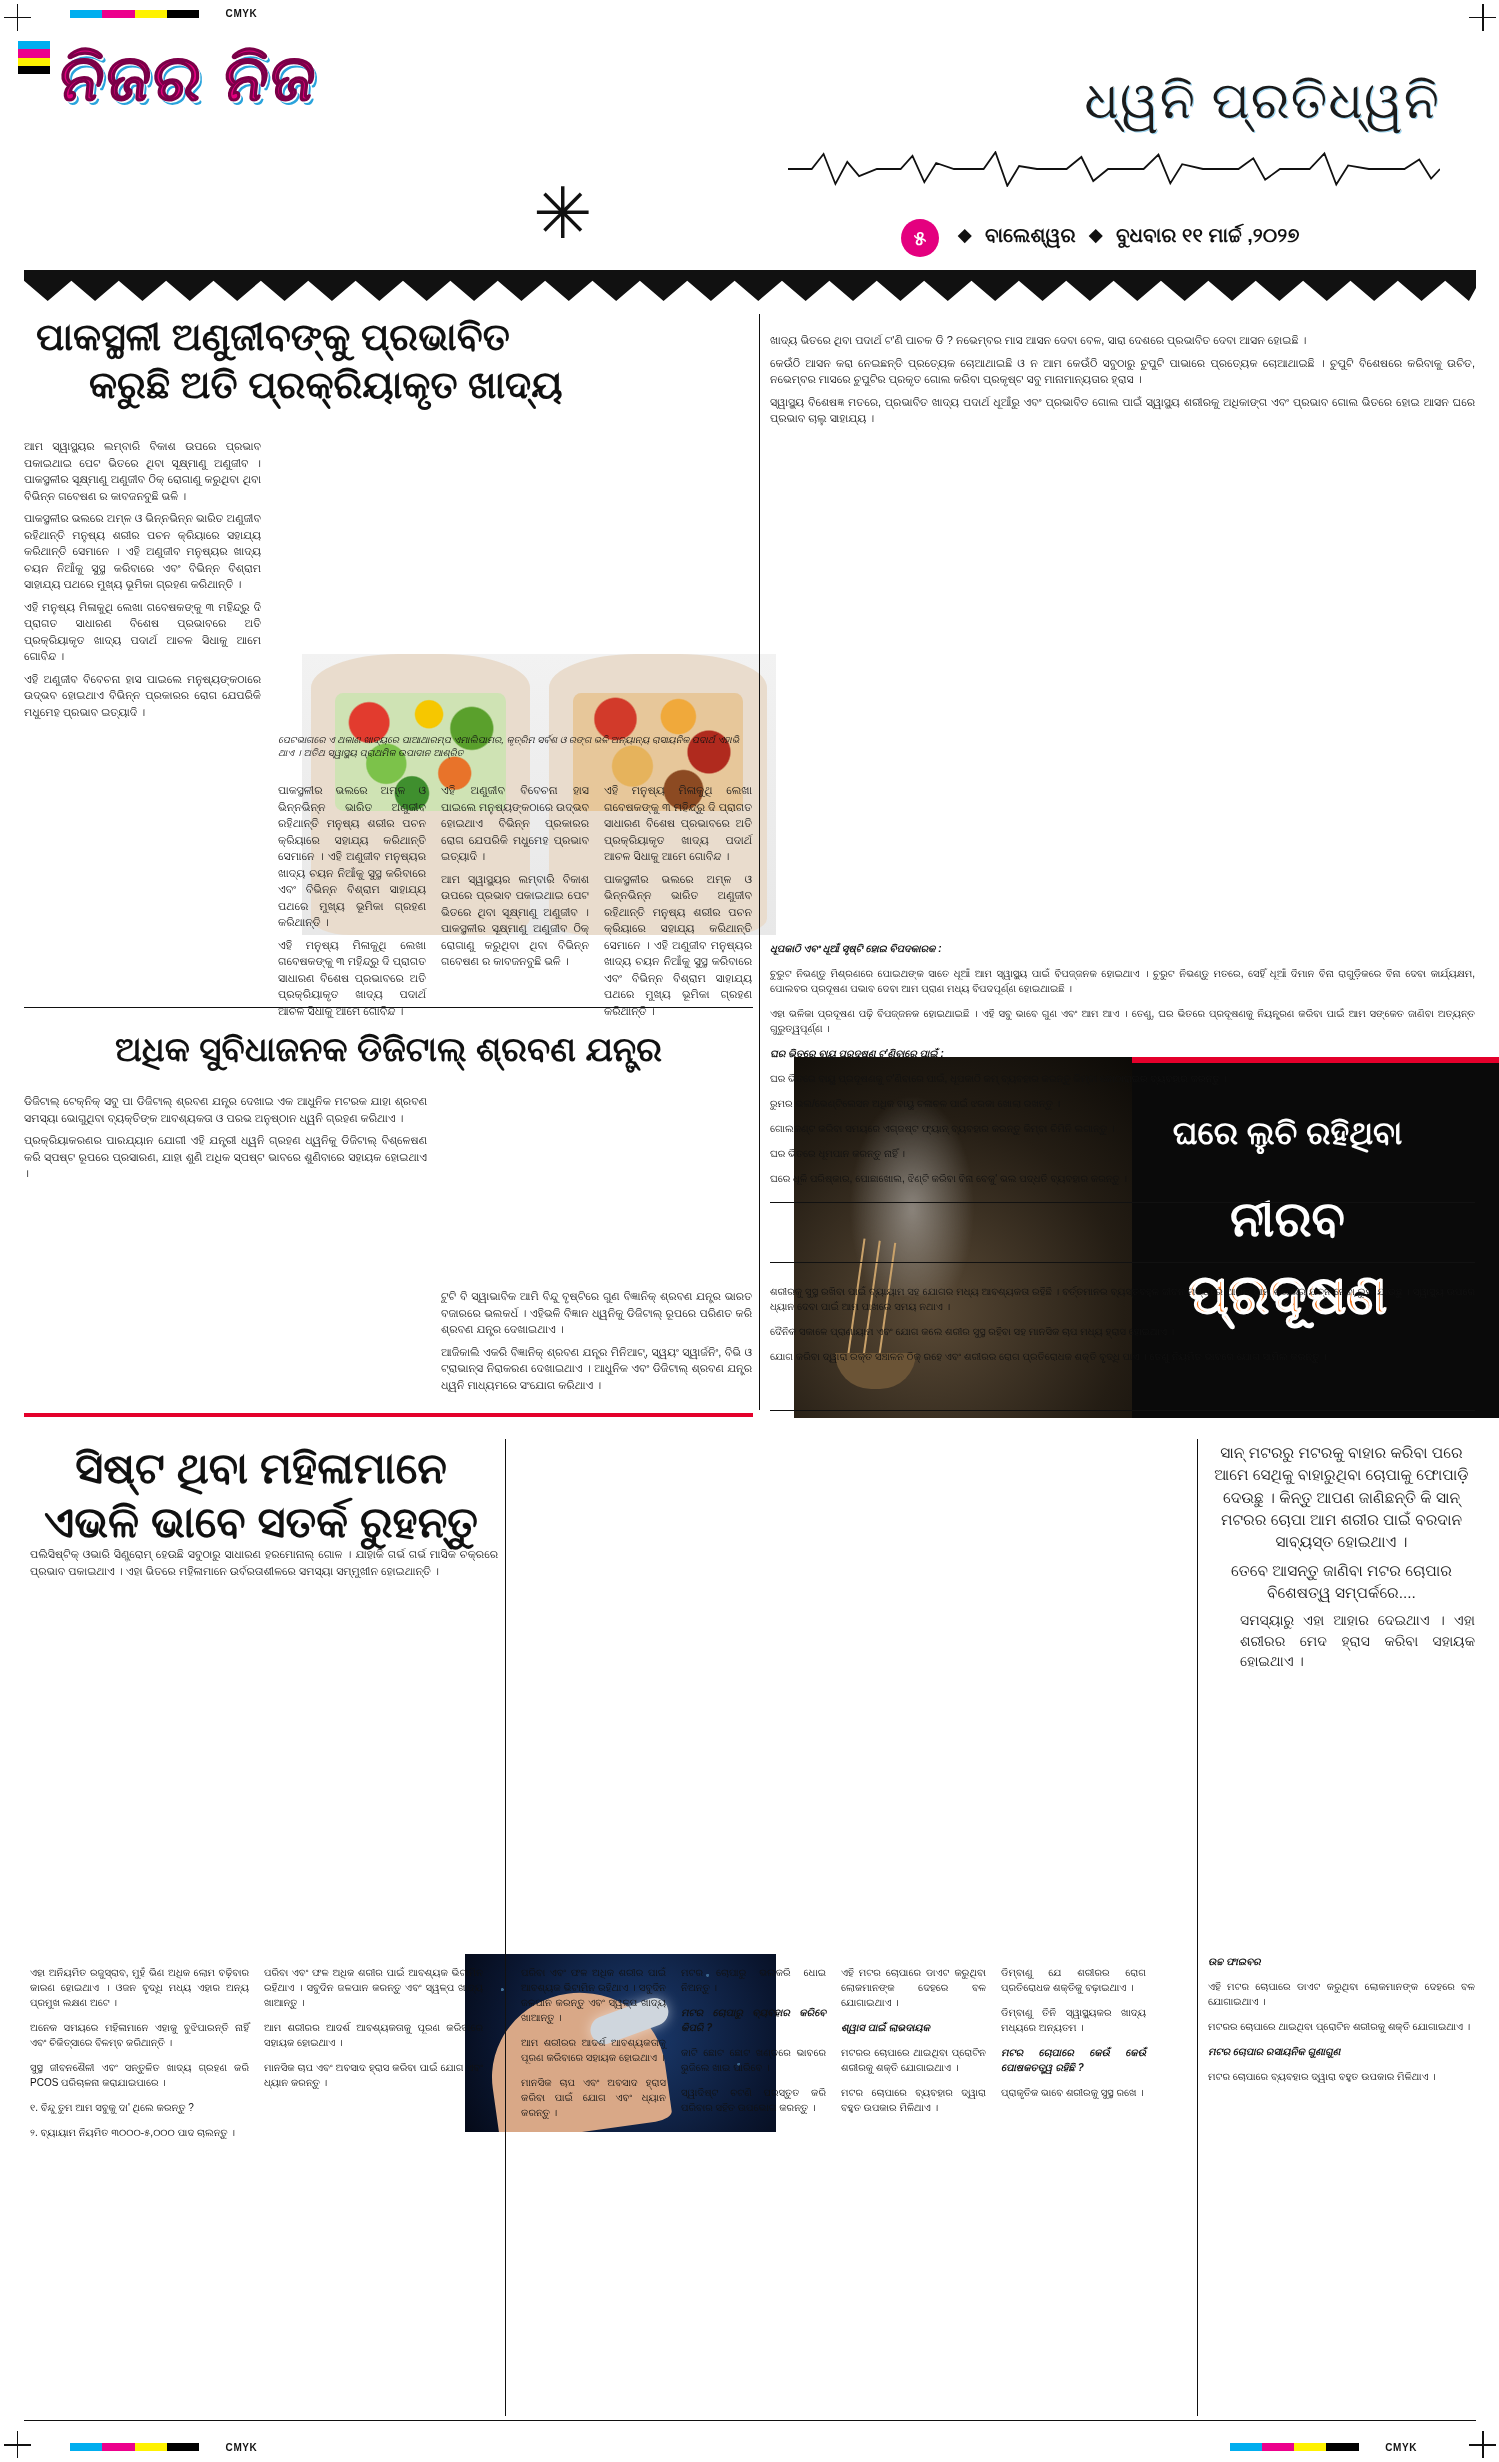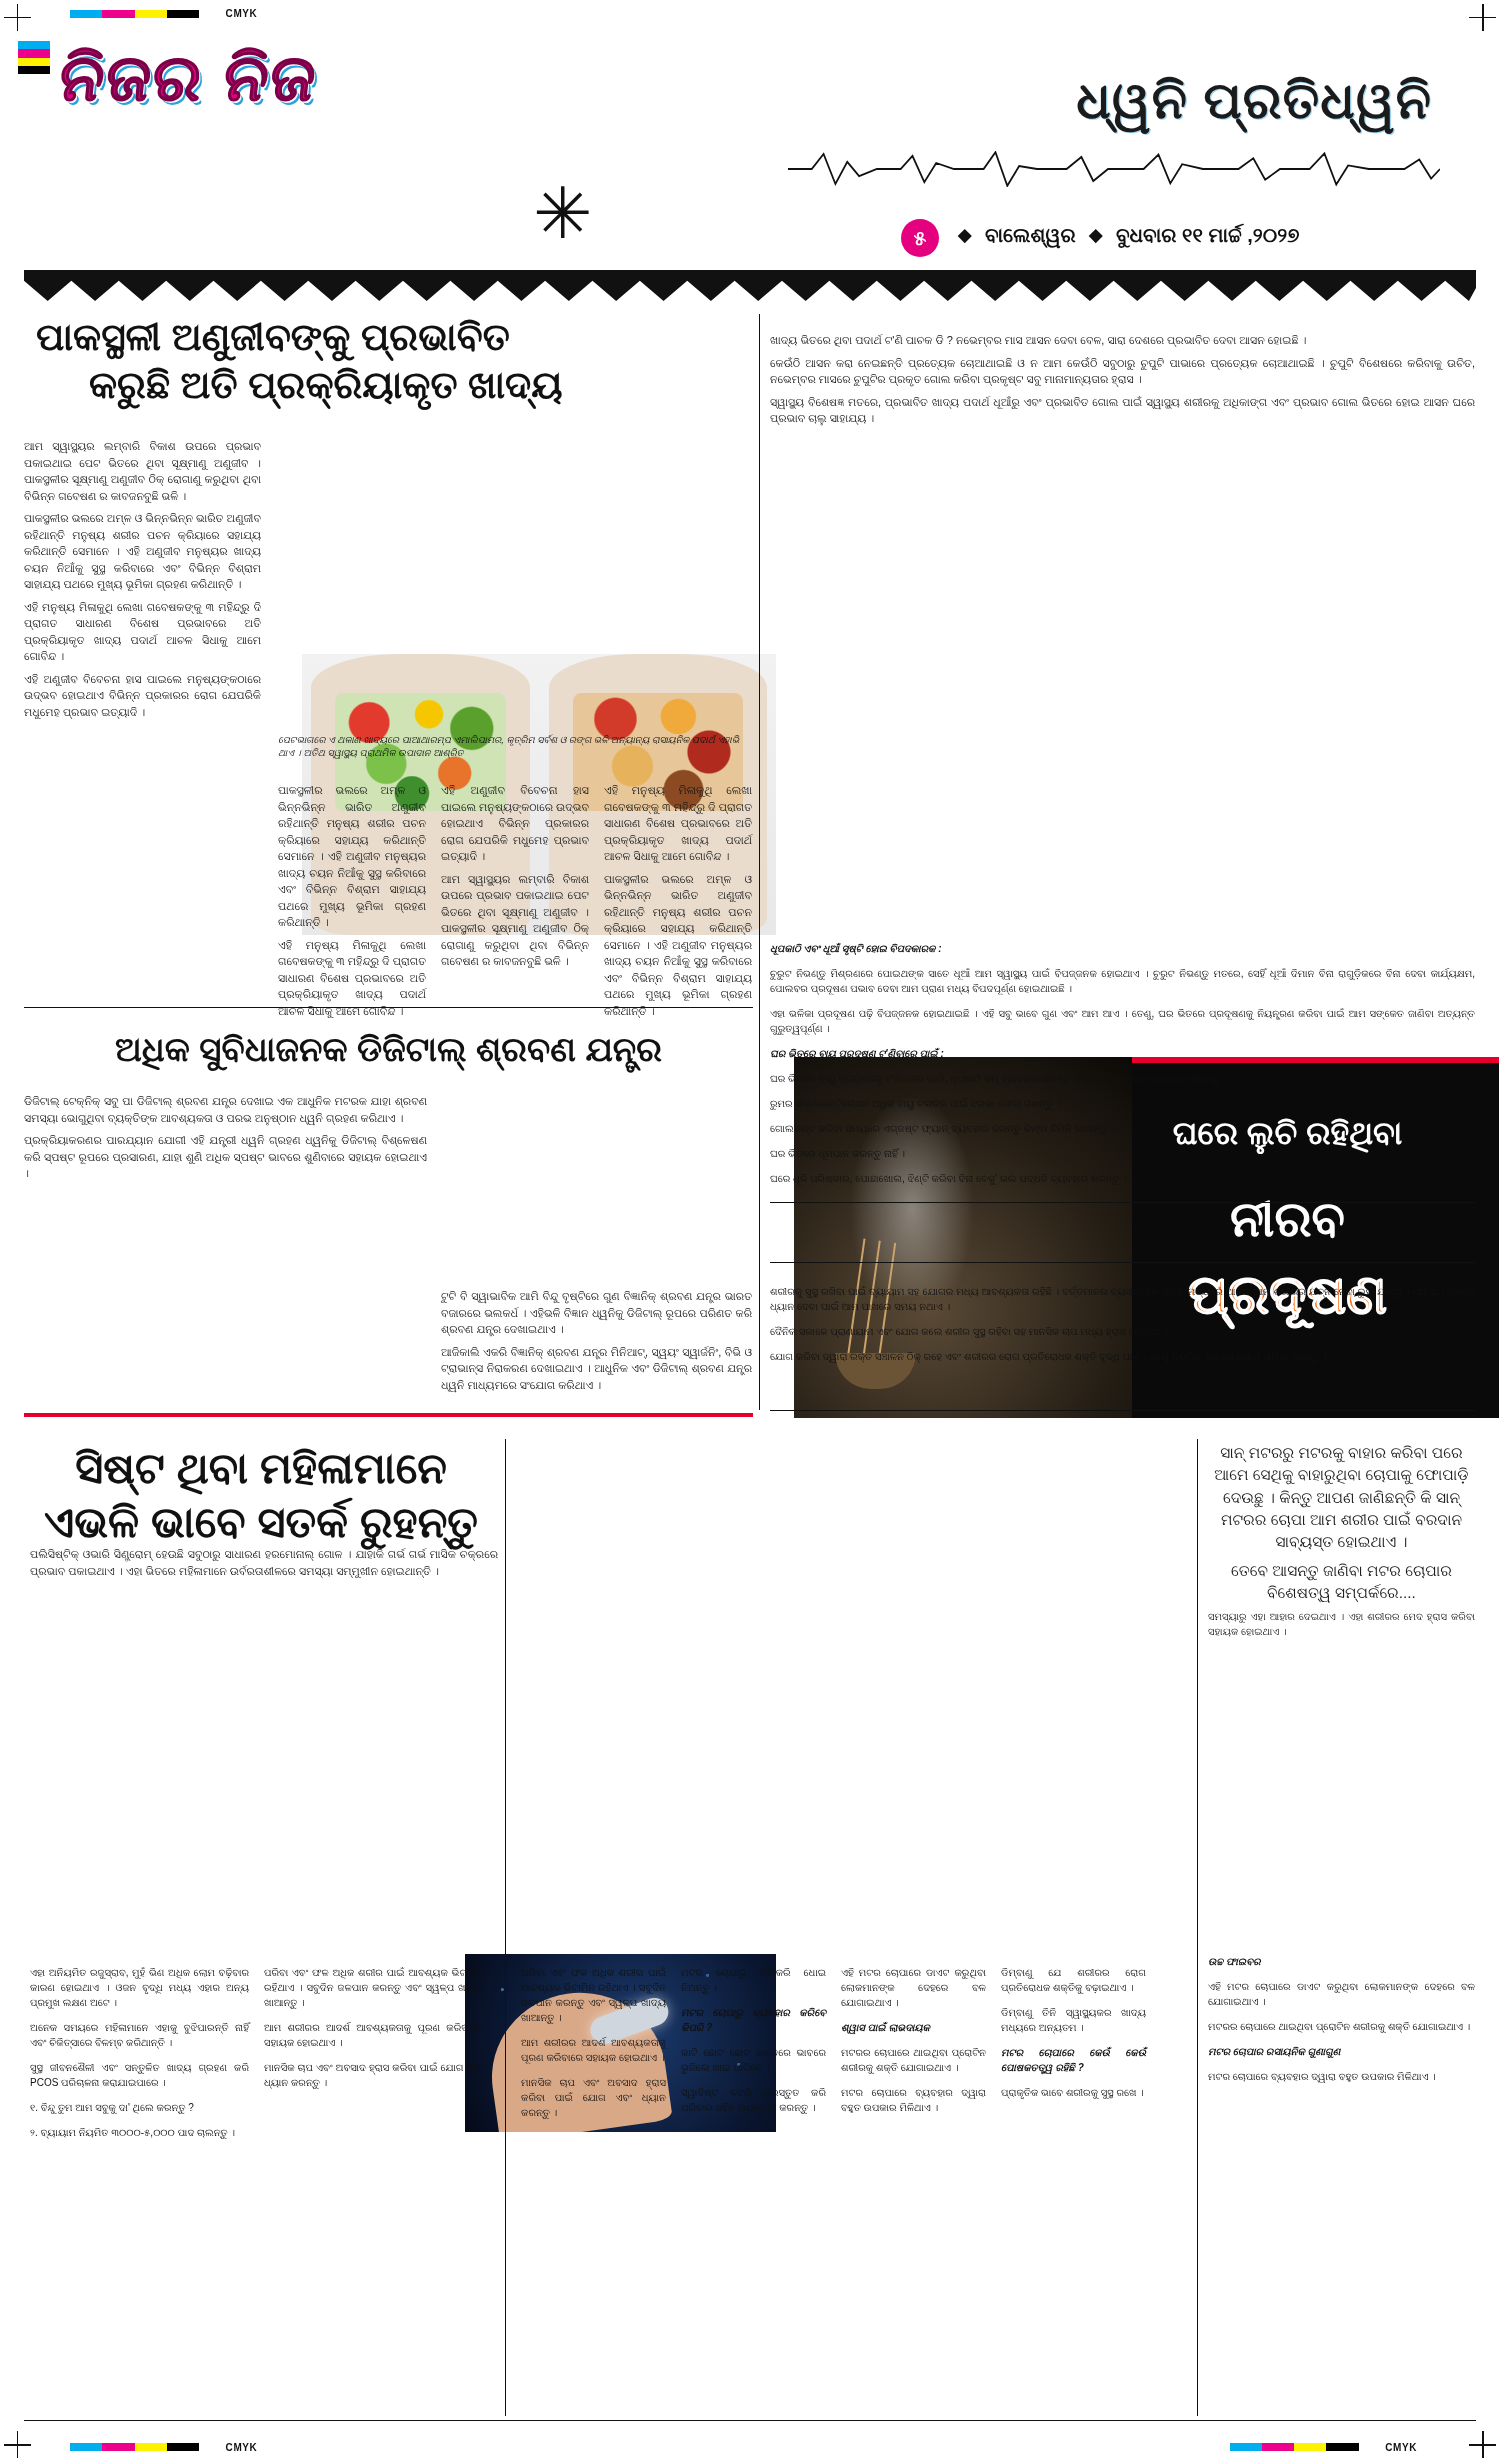--- a/index.html
+++ b/index.html
@@ -25,22 +25,22 @@
   .logo{
     position:absolute;left:36px;top:41px;
     font-size:64px;font-weight:bold;letter-spacing:2.4px;
     color:#e4007f;
     -webkit-text-stroke:1.2px #7b0048;
     transform:skewX(-6deg);
     text-shadow:1.8px 1.8px 0 #fff,3.6px 3.6px 0 #29a3dc;
   }
   .flower{position:absolute;left:509px;top:178px;font-size:71px;color:#111;line-height:1;}
   .dhwani{
-    position:absolute;right:44px;top:71px;
-    font-size:51px;font-weight:bold;color:#1b1b1b;letter-spacing:1.2px;
+    position:absolute;right:36px;top:71px;
+    font-size:51px;font-weight:normal;color:#1b1b1b;letter-spacing:1.2px;
     text-shadow:1.2px 1.2px 0 #9fd6f2;
   }
   .wave{position:absolute;right:36px;top:151px;width:652px;height:36px;}
   .pagenum{
     position:absolute;left:877px;top:219px;width:38px;height:38px;border-radius:50%;
     background:#e4007f;color:#fff;display:flex;align-items:center;justify-content:center;
     font-size:20px;font-weight:bold;
   }
   .dateline{position:absolute;left:936px;top:224px;font-size:20px;font-weight:bold;color:#111;display:flex;gap:15.4px;align-items:center;}
   .dot{width:9.5px;height:9.5px;background:#111;transform:rotate(45deg);display:inline-block;}
@@ -288,21 +288,21 @@
     <p>ପରିବା ଏବଂ ଫଳ ଅଧିକ ଶରୀର ପାଇଁ ଆବଶ୍ୟକ ଭିଟାମିନ ରହିଥାଏ । ସବୁଦିନ ଜଳପାନ କରନ୍ତୁ ଏବଂ ସ୍ୱଳ୍ପ ଖାଦ୍ୟ ଖାଆନ୍ତୁ ।</p>
     <p>ଆମ ଶରୀରର ଆଦର୍ଶ ଆବଶ୍ୟକତାକୁ ପୂରଣ କରିବାରେ ସହାୟକ ହୋଇଥାଏ ।</p>
     <p>ମାନସିକ ଚାପ ଏବଂ ଅବସାଦ ହ୍ରାସ କରିବା ପାଇଁ ଯୋଗ ଏବଂ ଧ୍ୟାନ କରନ୍ତୁ ।</p>
   </div>
 
   <div class="vline" style="left:505px;top:1439px;height:977px;"></div>
 
   <div class="sec body-text odia" style="left:1208px;top:1442px;width:267px;text-align:center;font-size:15.4px;line-height:1.45;">
     <p>ସାନ୍ ମଟରରୁ ମଟରକୁ ବାହାର କରିବା ପରେ ଆମେ ସେଥିକୁ ବାହାରୁଥିବା ଚୋପାକୁ ଫୋପାଡ଼ି ଦେଉଛୁ । କିନ୍ତୁ ଆପଣ ଜାଣିଛନ୍ତି କି ସାନ୍ ମଟରର ଚୋପା ଆମ ଶରୀର ପାଇଁ ବରଦାନ ସାବ୍ୟସ୍ତ ହୋଇଥାଏ ।</p>
     <p>ତେବେ ଆସନ୍ତୁ ଜାଣିବା ମଟର ଚୋପାର ବିଶେଷତ୍ୱ ସମ୍ପର୍କରେ....</p>
-    <p style="font-size:10px;text-align:justify;">ସମସ୍ୟାରୁ ଏହା ଆହାର ଦେଇଥାଏ । ଏହା ଶରୀରର ମେଦ ହ୍ରାସ କରିବା ସହାୟକ ହୋଇଥାଏ ।</p>
+    <p style="font-size:14px;text-align:justify;margin-left:32px;">ସମସ୍ୟାରୁ ଏହା ଆହାର ଦେଇଥାଏ । ଏହା ଶରୀରର ମେଦ ହ୍ରାସ କରିବା ସହାୟକ ହୋଇଥାଏ ।</p>
   </div>
   <div class="sec small-text odia" style="left:1208px;top:1949px;width:267px;">
     <div class="subhead">ଉଚ୍ଚ ଫାଇବର</div>
     <p>ଏହି ମଟର ଚୋପାରେ ଡାଏଟ କରୁଥିବା ଲୋକମାନଙ୍କ ଦେହରେ ବଳ ଯୋଗାଇଥାଏ ।</p>
     <p>ମଟରର ଚୋପାରେ ଥାଇଥିବା ପ୍ରୋଟିନ ଶରୀରକୁ ଶକ୍ତି ଯୋଗାଇଥାଏ ।</p>
     <div class="subhead">ମଟର ଚୋପାର ରସାୟନିକ ଗୁଣାଗୁଣ</div>
     <p>ମଟର ଚୋପାରେ ବ୍ୟବହାର ଦ୍ୱାରା ବହୁତ ଉପକାର ମିଳିଥାଏ ।</p>
   </div>
 
   <div class="vline" style="left:1197px;top:1439px;height:977px;"></div>

